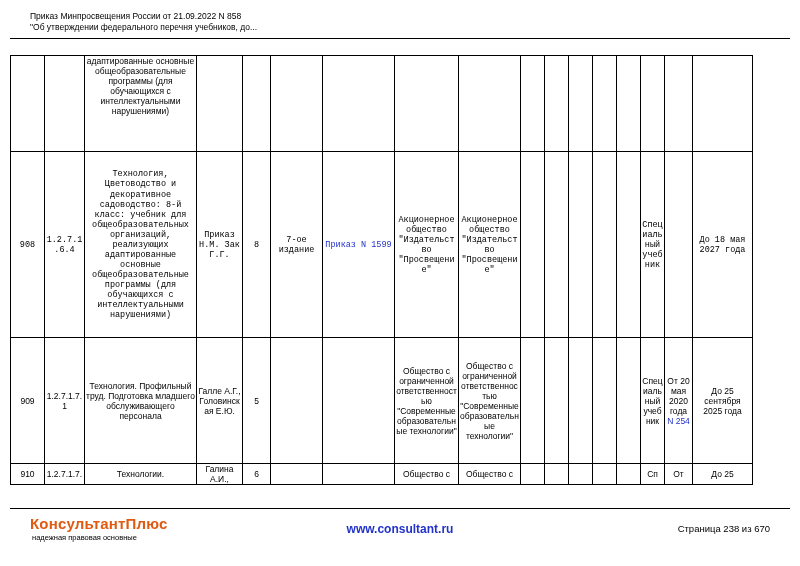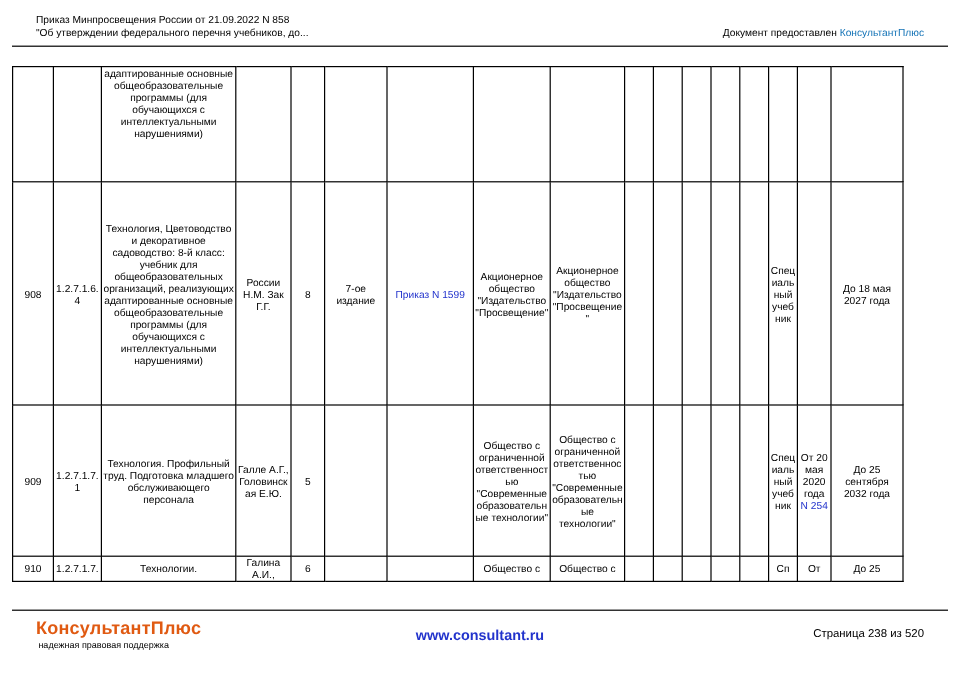--- a/index.html
+++ b/index.html
@@ -19,21 +19,21 @@
   .rule { border-top: 1px solid #000; margin: 0 10px; height: 0; }
 
   table.doc { border-collapse: collapse; table-layout: fixed; width: 640px; margin: 16px 10px 0 10px; }
   .doc td {
     border: 1px solid #000;
     font-size: 8.5px; line-height: 1.18;
     text-align: center; vertical-align: middle;
     padding: 0 1px; overflow-wrap: anywhere; overflow: hidden;
   }
   tr.r0 td { vertical-align: top; height: 96px; }
-  tr.r1 td { height: 186px; }
+  tr.r1 td { height: 186px; font-family: Liberation Mono, monospace; }
   tr.r2 td { height: 126px; }
   tr.r3 td { height: 15px; }
 
   .footer-rule { position: absolute; left: 10px; right: 10px; top: 508px; border-top: 1px solid #000; }
   .footer {
     position: absolute; left: 10px; right: 10px; top: 515px;
     display: grid; grid-template-columns: 1fr auto 1fr; align-items: center;
     padding: 0 20px;
   }
   .logo-text { font-size: 15px; font-weight: bold; color: #e05a12; letter-spacing: 0.2px; }
@@ -43,21 +43,20 @@
 </style>
 </head>
 <body>
 
 <div class="header">
   <div class="header-left">
     <div>Приказ Минпросвещения России от 21.09.2022 N 858</div>
     <div>"Об утверждении федерального перечня учебников, до...</div>
   </div>
   <div class="header-right">
-    <div><span>Документ предоставлен</span> <a class="teal">КонсультантПлюс</a></div>
   </div>
 </div>
 
 <div class="rule"></div>
 
 <table class="doc">
   <colgroup>
     <col style="width:34px">
       <col style="width:40px">
       <col style="width:112px">
@@ -93,21 +92,21 @@
       <td></td>
       <td></td>
       <td></td>
       <td></td>
       <td></td>
     </tr>
     <tr class="r1">
       <td>908</td>
       <td>1.2.7.1.6.4</td>
       <td>Технология, Цветоводство и декоративное садоводство: 8-й класс: учебник для общеобразовательных организаций, реализующих адаптированные основные общеобразовательные программы (для обучающихся с интеллектуальными нарушениями)</td>
-      <td>России Н.М. Зак Г.Г.</td>
+      <td>Приказ Н.М. Зак Г.Г.</td>
       <td>8</td>
       <td>7-ое издание</td>
       <td><a class="doclink">Приказ N 1599</a></td>
       <td>Акционерное общество "Издательство "Просвещение"</td>
       <td>Акционерное общество "Издательство "Просвещение"</td>
       <td></td>
       <td></td>
       <td></td>
       <td></td>
       <td></td>
@@ -125,21 +124,21 @@
       <td></td>
       <td>Общество с ограниченной ответственностью "Современные образовательные технологии"</td>
       <td>Общество с ограниченной ответственностью "Современные образовательные технологии"</td>
       <td></td>
       <td></td>
       <td></td>
       <td></td>
       <td></td>
       <td>Специальный учебник</td>
       <td><span>От 20 мая 2020 года</span> <a class="doclink">N 254</a></td>
-      <td>До 25 сентября 2032 года</td>
+      <td>До 25 сентября 2025 года</td>
     </tr>
     <tr class="r3">
       <td>910</td>
       <td>1.2.7.1.7.</td>
       <td>Технологии.</td>
       <td>Галина А.И.,</td>
       <td>6</td>
       <td></td>
       <td></td>
       <td>Общество с</td>
@@ -153,17 +152,17 @@
       <td>От</td>
       <td>До 25</td>
     </tr>
   </tbody>
 </table>
 
 <div class="footer-rule"></div>
 <div class="footer">
   <div>
     <div class="logo-text">КонсультантПлюс</div>
-    <div class="slogan">надежная правовая поддержка</div>
+    <div class="slogan">надежная правовая основные</div>
   </div>
   <a class="site">www.consultant.ru</a>
-  <div class="page-num">Страница 238 из 520</div>
+  <div class="page-num">Страница 238 из 670</div>
 </div>
 
 </body></html>

